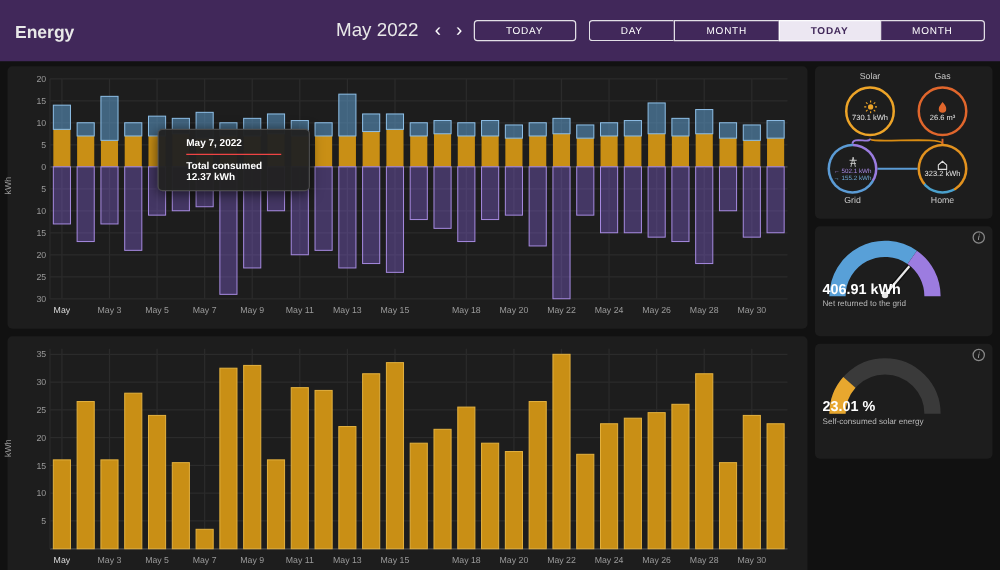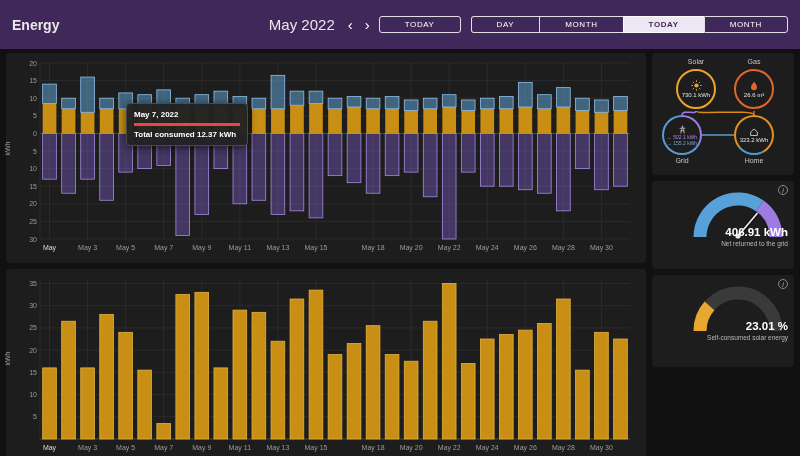--- a/index.html
+++ b/index.html
@@ -27,40 +27,40 @@
   .card-chart1{height:210px;padding:4px 6px}
   .card-chart2{height:196px;padding:4px 6px}
   .card-dist{height:122px}
   .card-g1{height:88px;padding:6px}
   .card-g2{height:92px;padding:6px}
 
   .chart-root{position:relative;margin-left:2px}
   .ylabel{position:absolute;left:-6px;top:44%;transform:rotate(-90deg);font-size:7px;color:#9b9b9b}
 
   
-  .tooltip{position:absolute;left:120px;top:50px;width:122px;background:rgba(34,34,34,.97);border:1px solid #4a4a4a;border-radius:4px;padding:6px 7px;font-size:8px;z-index:5;box-shadow:0 2px 10px rgba(0,0,0,.6)}
+  .tooltip{position:absolute;left:120px;top:50px;width:122px;background:rgba(34,34,34,.97);border:1px solid #4a4a4a;border-radius:4px;padding:6px 22px;font-size:8px;z-index:5;box-shadow:0 2px 10px rgba(0,0,0,.6)}
   .tt-date{font-weight:bold;margin-bottom:4px;color:#fff}
   .tt-item{display:flex;gap:4px;margin-bottom:3px;color:#ddd;align-items:flex-start;line-height:1.25}
   .tt-dot{width:7px;height:7px;border-radius:50%;flex:none;margin-top:1px}
-  .tt-total{border-top:3px solid #ef4444;margin-top:4px;padding-top:4px;font-weight:bold;color:#fff}
+  .tt-total{border-top:1px solid #ef4444;margin-top:4px;padding-top:4px;font-weight:bold;color:#fff}
 
   
   .dist-stage{position:absolute;inset:0}
   .node-label{position:absolute;font-size:7px;color:#c8c8c8;text-align:center;width:40px}
   .circle,.circle-wrap{position:absolute;width:40px;height:40px;border-radius:50%;z-index:2}
   .circle{border:2px solid;background:#1d1d1d;display:flex;flex-direction:column;align-items:center;justify-content:center;gap:1px}
   .circle-wrap{padding:2px}
   .circle-inner{width:36px;height:36px;border-radius:50%;background:#1d1d1d;display:flex;flex-direction:column;align-items:center;justify-content:center}
   .cval{font-size:6px;color:#e4e4e4;white-space:nowrap}
   .cflow{font-size:5px;line-height:6px;white-space:nowrap}
   .flow-lines{position:absolute;inset:0;z-index:1}
 
   
   .info-icon{position:absolute;top:4px;right:6px;width:10px;height:10px;border:1px solid #8a8a8a;border-radius:50%;color:#aaa;font-size:7px;line-height:9px;text-align:center;font-style:italic;cursor:pointer;z-index:3}
-  .gauge-wrap{display:flex;flex-direction:column;align-items:flex-end}
+  .gauge-wrap{display:flex;flex-direction:column;align-items:flex-start}
   .gauge-value{font-size:11.5px;font-weight:bold;color:#fff;margin-top:-13px;z-index:2}
   .gauge-label{font-size:6.5px;color:#b9b9b9;margin-top:2px;text-align:center}
 </style>
 </head>
 <body>
 
 <div class="header">
   <div class="header-title">Energy</div>
   <div class="header-right">
     <span class="period">May 2022</span>

